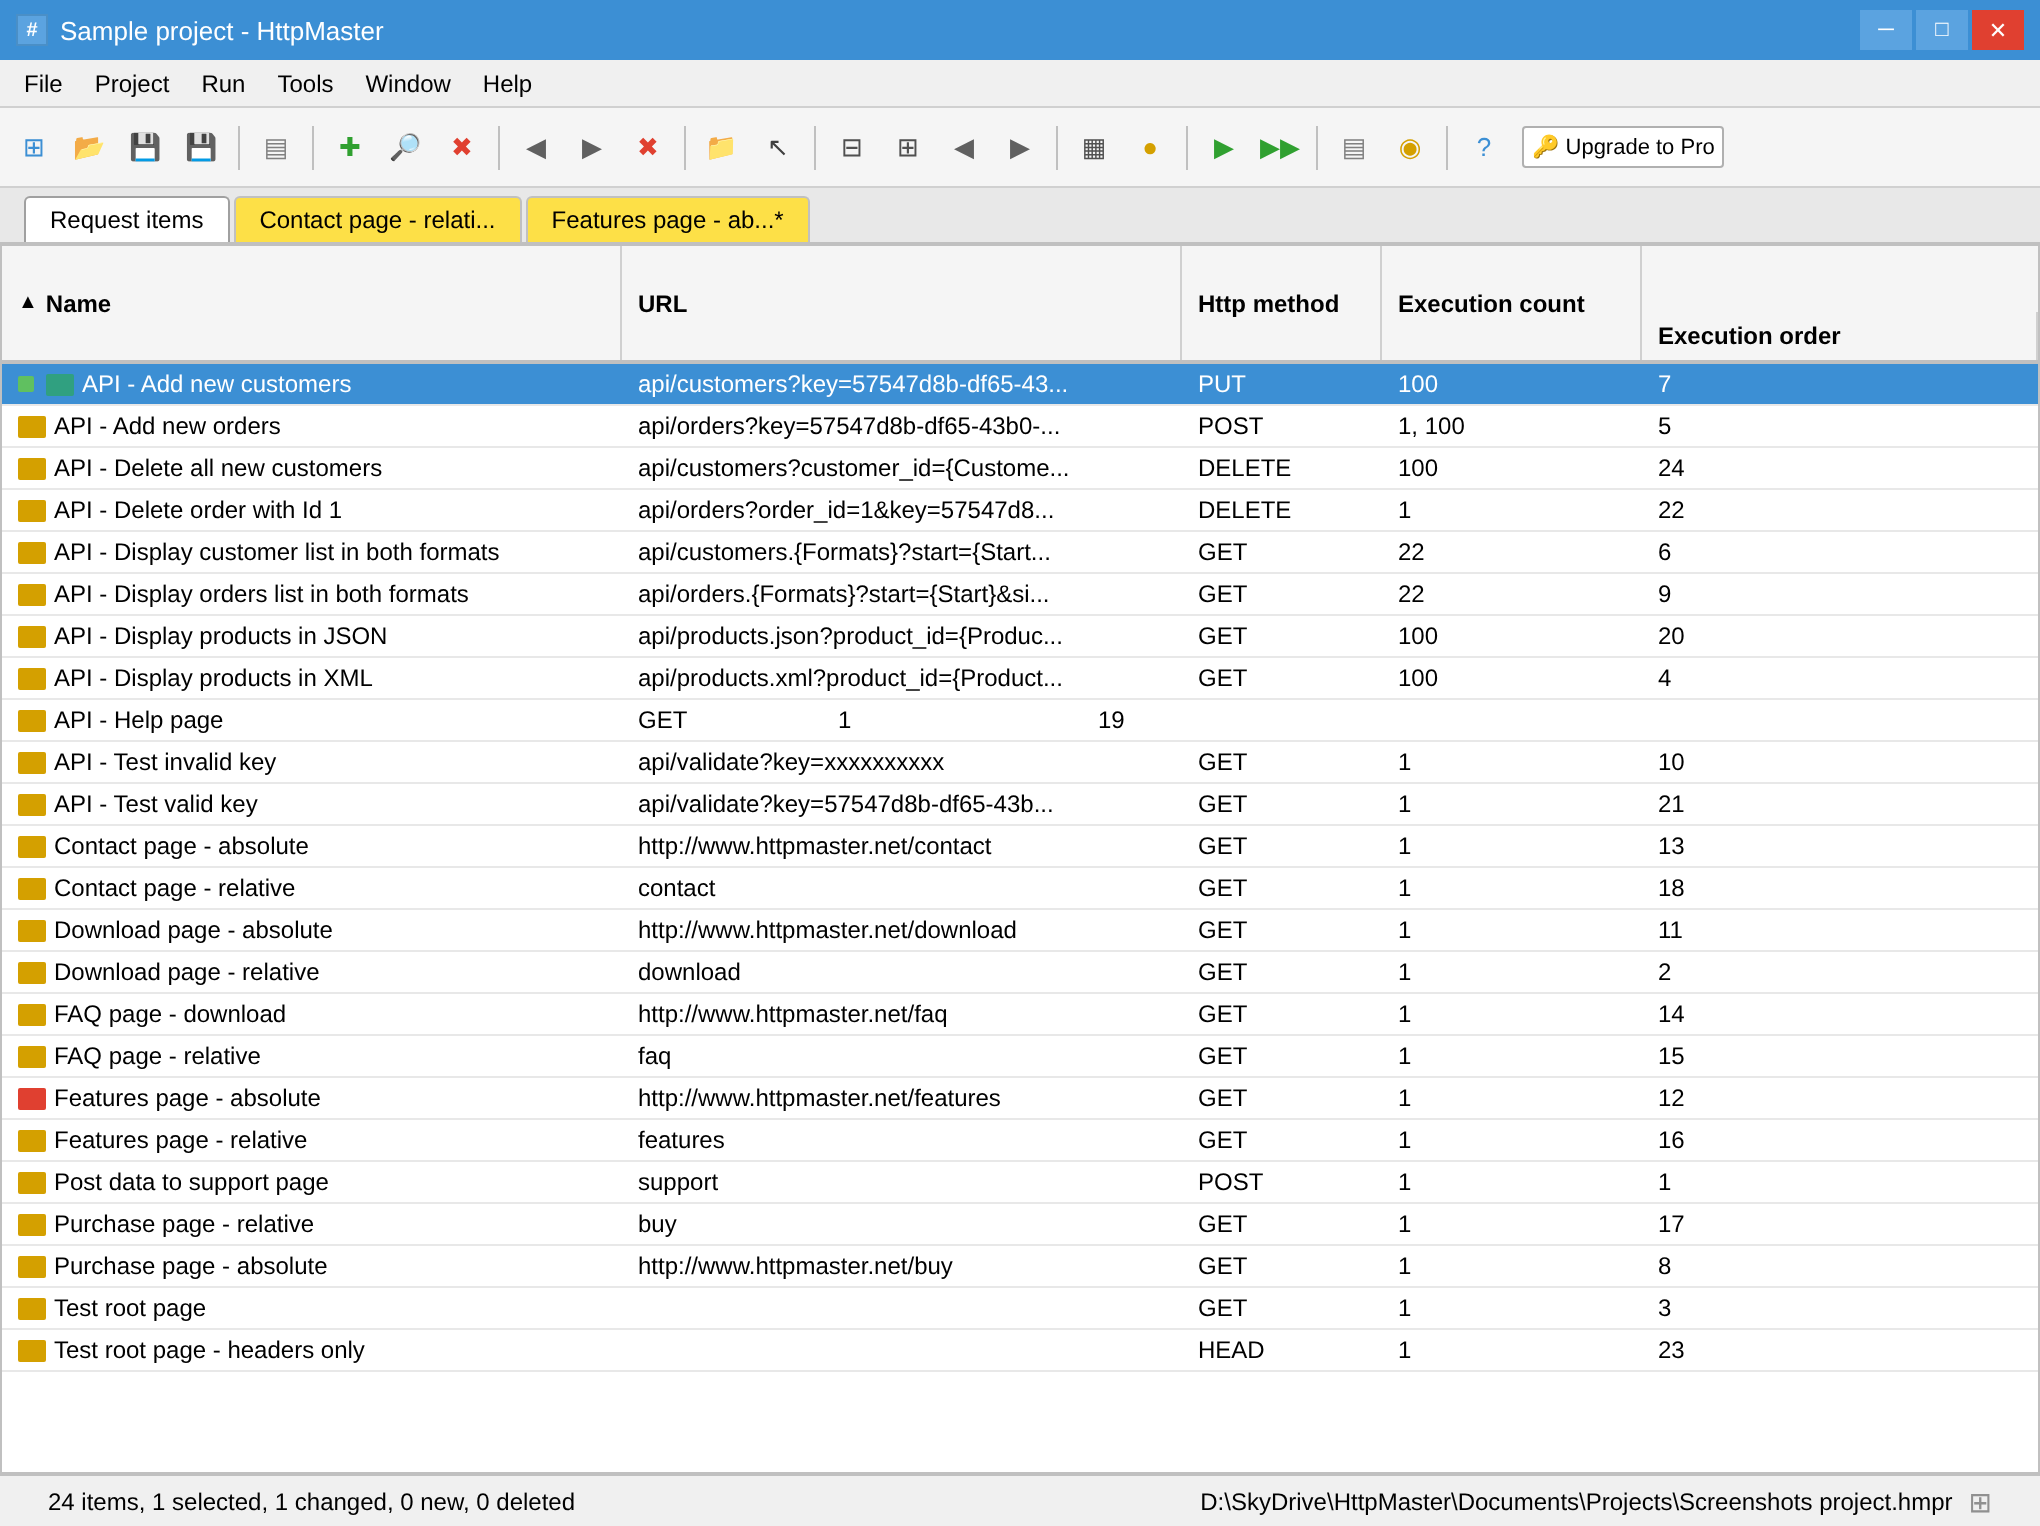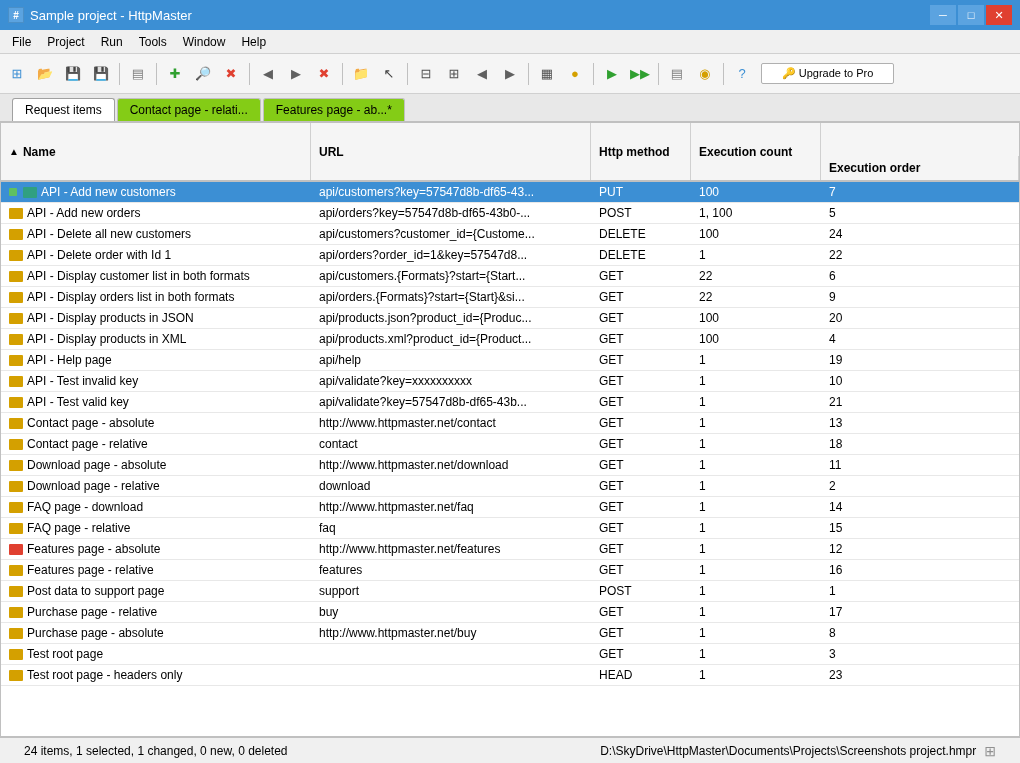--- a/index.html
+++ b/index.html
@@ -91,21 +91,21 @@
       border-radius: 2px;
     }
     .tb-separator {
       width: 1px;
       height: 22px;
       background: #c0c0c0;
       margin: 0 3px;
     }
     .tb-upgrade {
       margin-left: 4px;
-      padding: 3px 20px;
+      padding: 3px 4px;
       border: 1px solid #b0b0b0;
       background: #ffffff;
       cursor: pointer;
       font-size: 11px;
       border-radius: 2px;
       white-space: nowrap;
     }
 
     
     .tab-bar {
@@ -113,21 +113,21 @@
       height: 28px;
       display: flex;
       align-items: flex-end;
       padding: 0 12px;
       border-bottom: 1px solid #c0c0c0;
     }
     .tab {
       padding: 4px 12px;
       border: 1px solid #c0c0c0;
       border-bottom: none;
-      background: #84cc16;
+      background: #fde047;
       cursor: pointer;
       font-size: 12px;
       margin-right: 2px;
       border-radius: 3px 3px 0 0;
     }
     .tab.active {
       background: #ffffff;
       border-color: #a0a0a0;
     }
 
@@ -391,21 +391,20 @@
         <div class="table-cell cell-url">api/products.xml?product_id={Product...</div>
         <div class="table-cell cell-method">GET</div>
         <div class="table-cell cell-exec-count">100</div>
         <div class="table-cell cell-exec-order">4</div>
       </div>
       <div class="table-row">
         <div class="table-cell cell-name">
           <span style="display: inline-block; width: 14px; height: 11px; flex-shrink: 0; border-radius: 1px; background: rgb(212, 160, 0);"></span>
           <span>API - Help page</span>
         </div>
-        <div class="table-cell cell-url">api/help</div>
         <div class="table-cell cell-method">GET</div>
         <div class="table-cell cell-exec-count">1</div>
         <div class="table-cell cell-exec-order">19</div>
       </div>
       <div class="table-row">
         <div class="table-cell cell-name">
           <span style="display: inline-block; width: 14px; height: 11px; flex-shrink: 0; border-radius: 1px; background: rgb(212, 160, 0);"></span>
           <span>API - Test invalid key</span>
         </div>
         <div class="table-cell cell-url">api/validate?key=xxxxxxxxxx</div>

